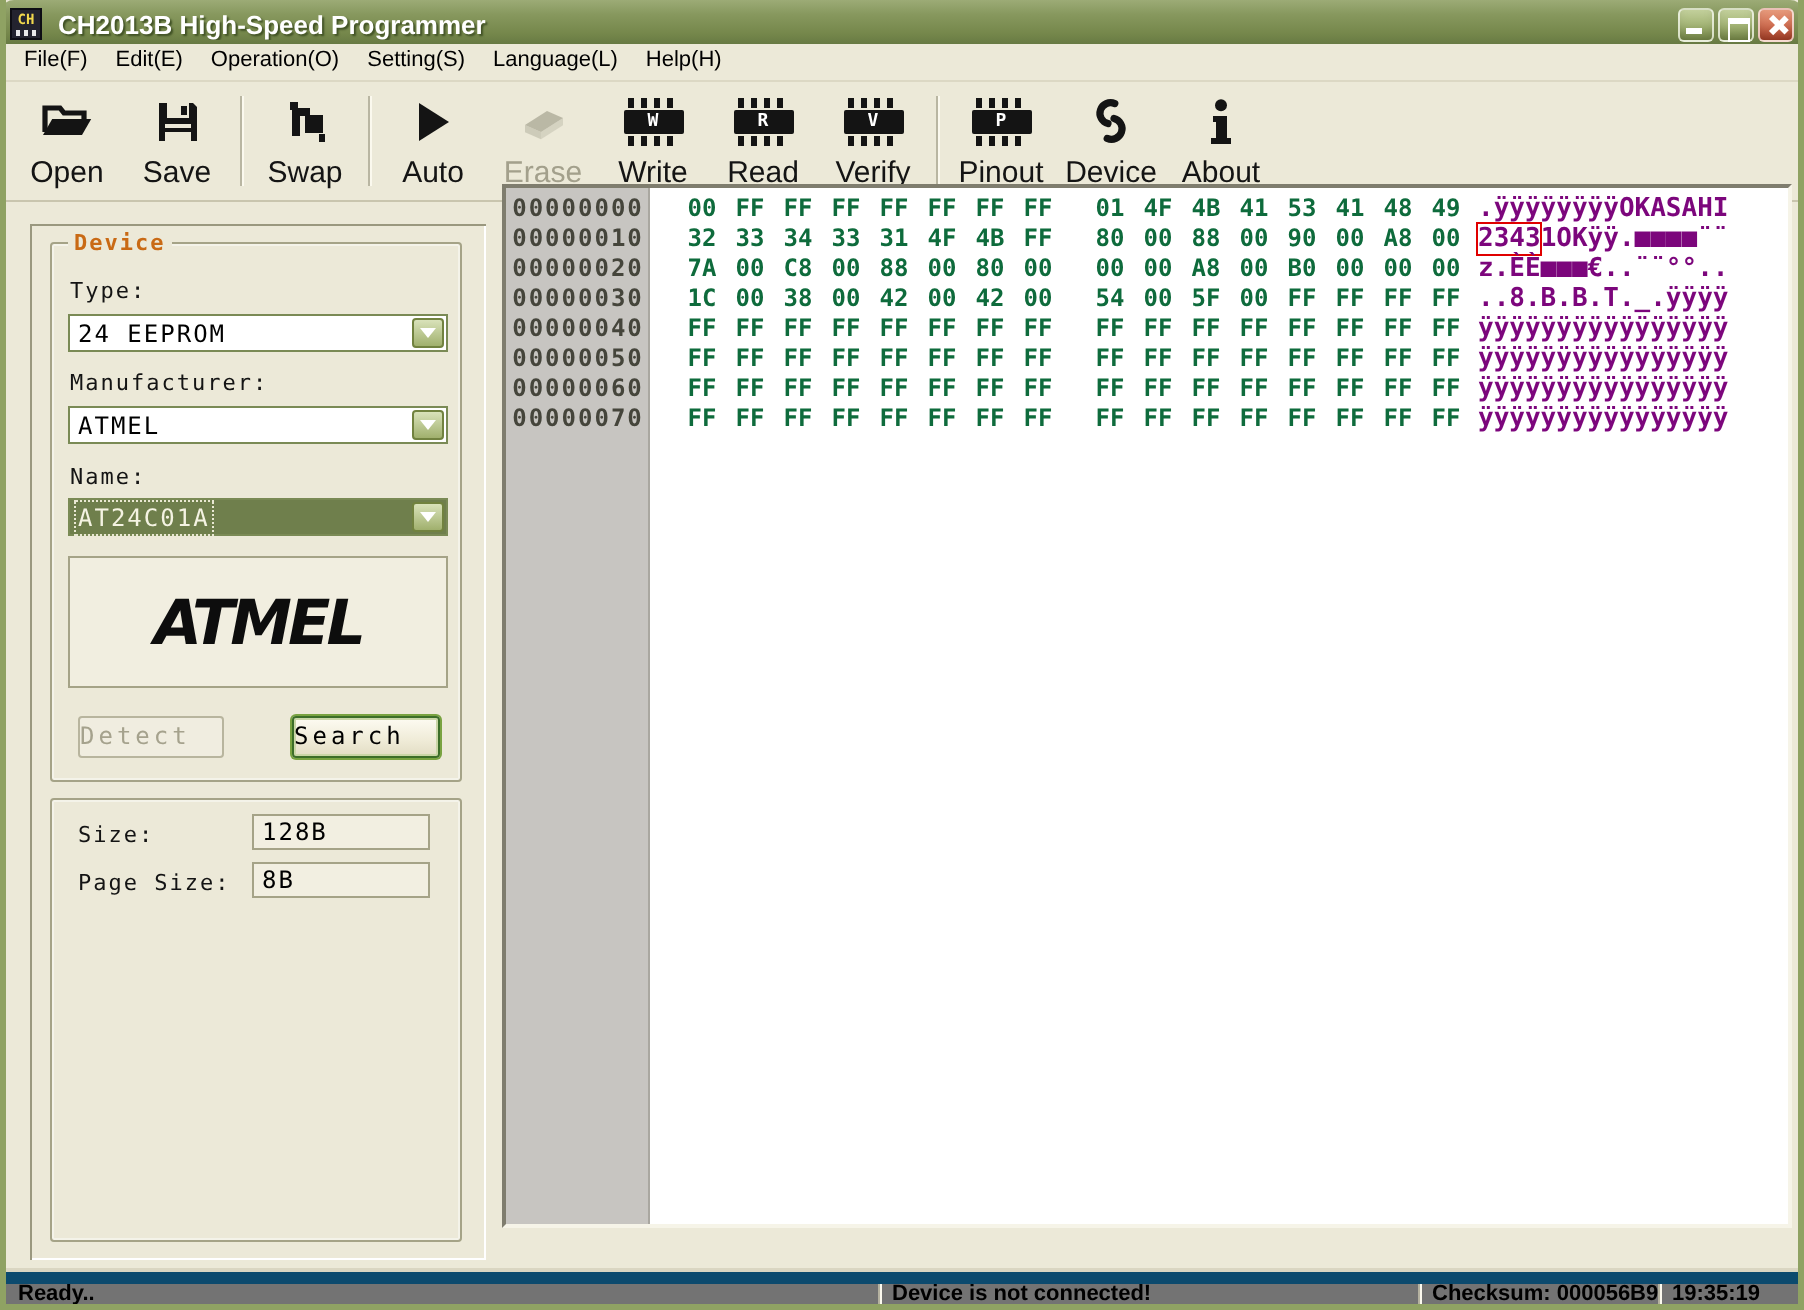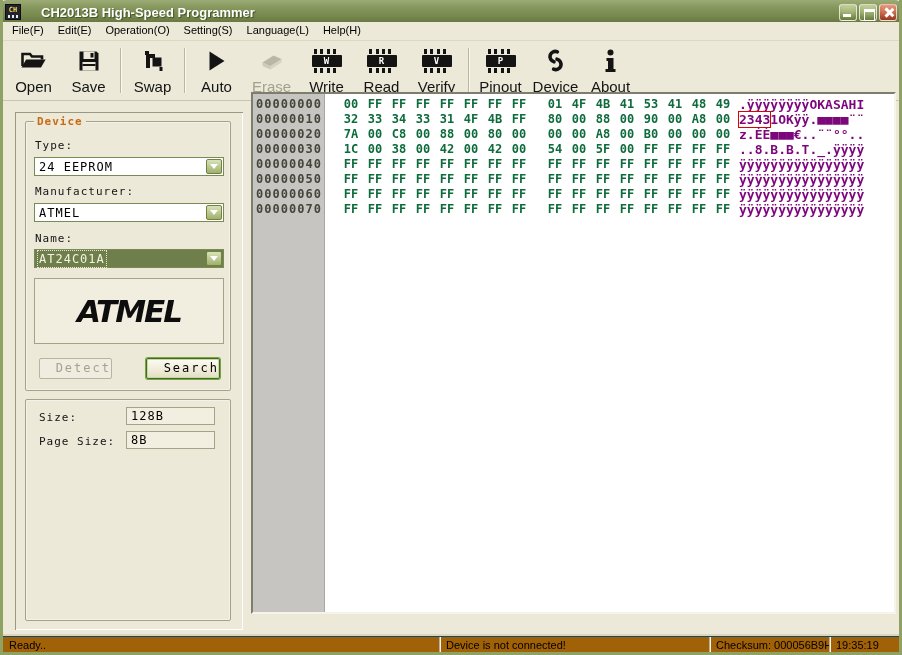--- a/index.html
+++ b/index.html
@@ -8,21 +8,21 @@
     position:relative;width:902px;height:655px;overflow:hidden;
     background:#ECE9D8;
     border-left:3px solid #8fa263;border-right:3px solid #8fa263;border-bottom:3px solid #8fa263;
     font-family:"Liberation Sans",sans-serif;font-size:11px;color:#000;
   }
   
   .titlebar{
     position:absolute;left:-3px;top:0;width:902px;height:25px;
     background:linear-gradient(180deg,#9cab76 0%,#87985e 30%,#75874b 70%,#627540 100%);
     border-radius:7px 7px 0 0;border-bottom:1px solid #55662f;
-    display:flex;align-items:center;padding:0 5px;gap:20px;
+    display:flex;align-items:center;padding:0 5px;gap:8px;
   }
   .app-icon{
     width:16px;height:16px;flex:0 0 16px;background:#23232f;border:1px solid #0d0d14;
     color:#f2d94d;font:bold 7px "DejaVu Sans Mono",monospace;line-height:7px;
     display:flex;flex-direction:column;align-items:center;justify-content:center;
   }
   .app-icon i{display:block;width:10px;height:3px;margin-top:1px;background:
     repeating-linear-gradient(90deg,#e8e8e8 0 2px,transparent 2px 4px);}
   .title-text{color:#fff;font-weight:bold;font-size:13px;text-shadow:1px 1px 1px #3f5024;flex:1;
     white-space:nowrap;overflow:hidden;}
@@ -69,43 +69,43 @@
   .combo-value{position:absolute;left:4px;top:2px;font:12px "DejaVu Sans Mono",monospace;letter-spacing:1px;}
   .combo.selected{background:#6f7f4c;}
   .combo.selected .combo-value{color:#f4f3e2;outline:1px dotted #e9e8d2;outline-offset:1px;}
   .combo-btn{position:absolute;right:1px;top:1px;width:16px;height:15px;border-radius:2px;
     background:linear-gradient(#d9e2ba,#a0b06d);border:1px solid #71823f;
     display:flex;align-items:center;justify-content:center;}
   .combo-btn::after{content:"";width:0;height:0;border:4px solid transparent;border-top:5px solid #fff;margin-top:4px;}
   .logo-box{position:absolute;left:8px;top:156px;width:190px;height:66px;border:1px solid #a5a387;
     background:#f1eee0;display:flex;align-items:center;justify-content:center;}
   .btn{position:absolute;height:21px;background:linear-gradient(#fdfbf2,#efebd7 60%,#e2ddc4);
-    font:12px "DejaVu Sans Mono",monospace;letter-spacing:2px;text-align:right;line-height:19px;
+    font:12px "DejaVu Sans Mono",monospace;letter-spacing:2px;text-align:left;line-height:19px;
     border:1px solid #9e9c85;border-radius:2px;}
   .btn.disabled{color:#a5a28d;border-color:#b8b59e;background:#f0ede0;}
   .btn.focused{border:1px solid #3c6e28;box-shadow:0 0 0 1px #79a341, inset 0 0 0 1px #c9d6a6;color:#000;}
   .field{position:absolute;left:100px;width:89px;height:18px;background:#f2efe1;border:1px solid #a5a387;
     font:12px "DejaVu Sans Mono",monospace;padding:1px 4px;letter-spacing:1px;}
   
   .hex-panel{position:absolute;left:248px;top:92px;width:645px;height:522px;background:#fff;
     border:2px solid;border-color:#7f7d6e #f6f4e8 #f6f4e8 #7f7d6e;}
   .addr-underlay{position:absolute;left:0;top:0;width:72px;height:100%;background:#c7c5c1;
     border-right:1px solid #a9a7a0;}
   .hex-rows{position:absolute;left:0;top:3px;width:100%;}
   .hex-row{display:flex;height:15px;line-height:15px;font-family:"DejaVu Sans Mono",monospace;
     font-weight:bold;font-size:12px;white-space:pre;}
   .addr-cell{flex:0 0 72px;text-align:center;color:#45453b;letter-spacing:1px;}
   .lead-pad{flex:0 0 14px;}
   .byte{flex:0 0 24px;text-align:center;color:#0e6b3c;}
   .halfgap{flex:0 0 12px;}
   .ascii-cell{margin-left:4px;color:#7c067c;font-size:13px;}
   .ascii-sel{box-shadow:0 0 0 1px #e00000;}
   
-  .statusbar{position:absolute;left:0;bottom:0;width:896px;height:16px;background:#a16207;
-    border-top:1px solid #0c4a6e;box-shadow:0 -2px 0 #dad6c2;display:flex;align-items:center;font-size:11px;}
+  .statusbar{position:absolute;left:0;bottom:0;width:896px;height:16px;background:#737373;
+    border-top:6px solid #0c4a6e;box-shadow:0 -2px 0 #dad6c2;display:flex;align-items:center;font-size:11px;font-weight:bold;}
   .seg{padding:0 6px;height:100%;display:flex;align-items:center;border-right:1px solid #b5b2a0;
     box-shadow:1px 0 0 #fbf9ee;white-space:nowrap;overflow:hidden;}
   .seg:last-child{border-right:none;box-shadow:none;}
   .seg1{flex:0 0 437px;}
   .seg2{flex:0 0 270px;}
   .seg3{flex:0 0 120px;}
   .seg4{flex:1;}
 </style>
 </head>
 <body>

